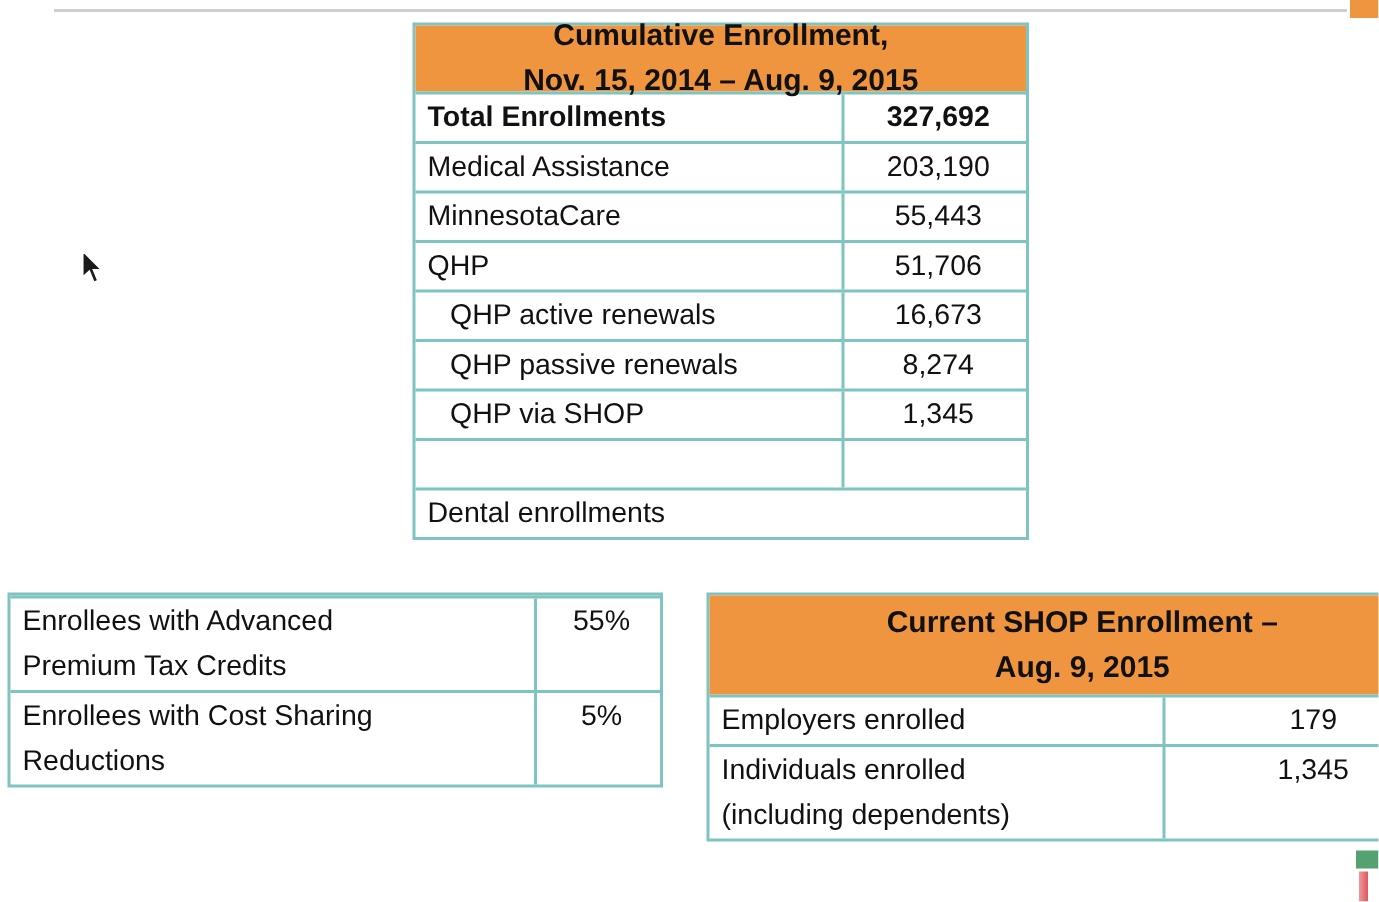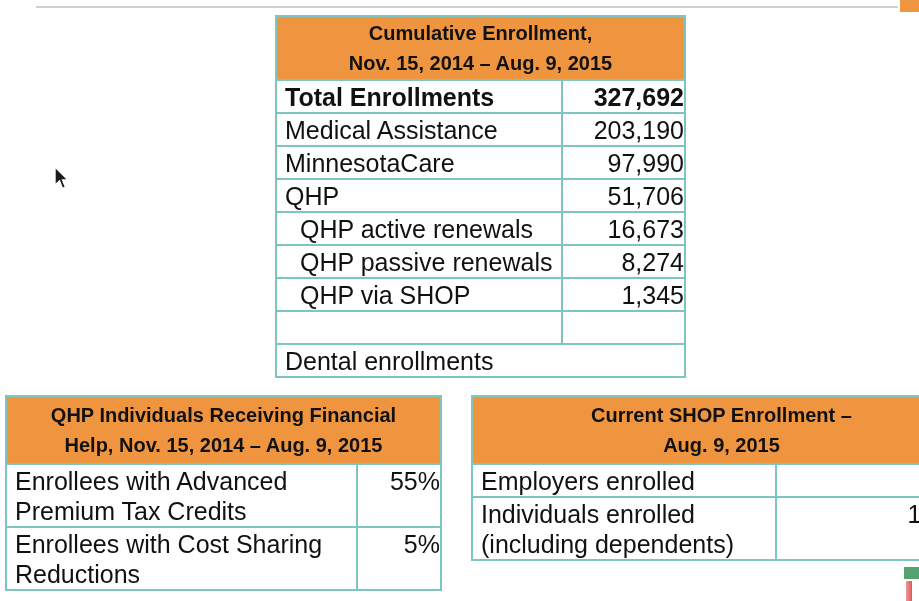--- a/index.html
+++ b/index.html
@@ -24,29 +24,29 @@
   .cursor{position:absolute;left:54px;top:166px;pointer-events:none}
 
   
   .tbl{position:absolute;border:2px solid var(--teal);background:#fff}
   .tbl-header{
     background:var(--orange);
     text-align:center;font-weight:bold;font-size:20px;line-height:30px;
     display:flex;flex-direction:column;justify-content:center;
   }
   .tbl-row{display:flex;border-top:2px solid var(--teal);align-items:stretch}
-  .cell{font-size:25px;line-height:30px}
+  .cell{font-size:19px;line-height:30px}
   .cell.label{padding:1px 6px 0 8px;white-space:pre-line}
-  .cell.value{flex:1;text-align:right;padding:1px 0 0 4px;border-left:2px solid var(--teal)}
+  .cell.value{flex:1;text-align:center;padding:1px 0 0 4px;border-left:2px solid var(--teal)}
   .tbl-row.total{font-weight:bold}
   .tbl-row.indent .cell.label{padding-left:23px}
 
   
   #cum{left:275px;top:15px;width:411px}
-  #cum .tbl-header{height:62px}
+  #cum .tbl-header{height:44px}
   #cum .tbl-row{min-height:33px}
   #cum .cell.label{flex:0 0 284px}
 
   
   #fin{left:5px;top:395px;width:437px}
   #fin .tbl-header{height:66px}
   #fin .tbl-row{min-height:62px}
   #fin .cell.label{flex:0 0 349px}
 
   
@@ -72,21 +72,21 @@
       <div class="tbl-row total">
         <div class="cell label">Total Enrollments</div>
         <div class="cell value">327,692</div>
       </div>
       <div class="tbl-row">
         <div class="cell label">Medical Assistance</div>
         <div class="cell value">203,190</div>
       </div>
       <div class="tbl-row">
         <div class="cell label">MinnesotaCare</div>
-        <div class="cell value">97,990</div>
+        <div class="cell value">55,443</div>
       </div>
       <div class="tbl-row">
         <div class="cell label">QHP</div>
         <div class="cell value">51,706</div>
       </div>
       <div class="tbl-row indent">
         <div class="cell label">QHP active renewals</div>
         <div class="cell value">16,673</div>
       </div>
       <div class="tbl-row indent">
@@ -101,24 +101,20 @@
         <div class="cell label"></div>
         <div class="cell value"></div>
       </div>
       <div class="tbl-row">
         <div class="cell label">Dental enrollments</div>
       </div>
     </div>
 </div>
 
 <div class="tbl" id="fin">
-  <div class="tbl-header">
-    <div>QHP Individuals Receiving Financial</div>
-    <div>Help, Nov. 15, 2014 – Aug. 9, 2015</div>
-  </div>
   <div class="tbl-body">
       <div class="tbl-row">
         <div class="cell label">Enrollees with Advanced
 Premium Tax Credits</div>
         <div class="cell value">55%</div>
       </div>
       <div class="tbl-row">
         <div class="cell label">Enrollees with Cost Sharing
 Reductions</div>
         <div class="cell value">5%</div>

